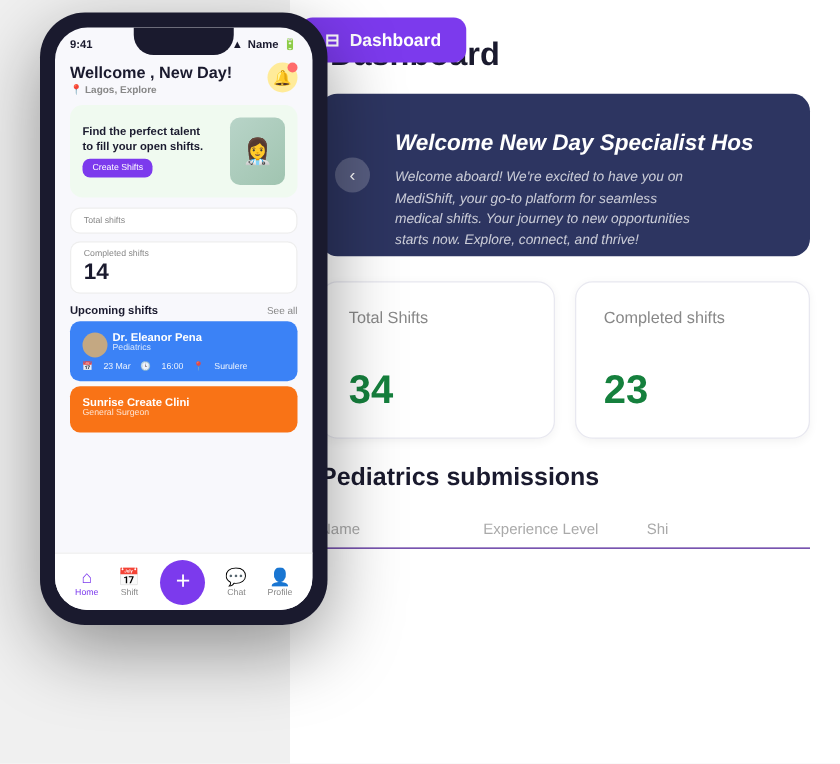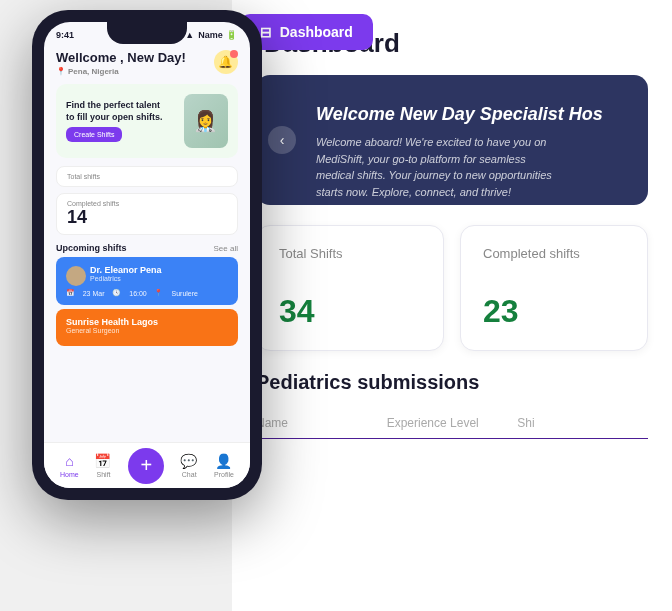--- a/index.html
+++ b/index.html
@@ -487,21 +487,21 @@
         </div>
       </div>
 
       <div class="phone-content">
 
         <div class="phone-greeting">
           <div>
             <div style="font-size:13px;font-weight:700;">Wellcome , New Day!</div>
             <div class="phone-location">
               <span>📍</span>
-              <span>Pena, Nigeria</span>
+              <span>Lagos, Explore</span>
             </div>
           </div>
           <div style="position:relative;width:24px;height:24px;background:#ffeb99;border-radius:50%;display:flex;align-items:center;justify-content:center;font-size:12px;">
             🔔
             <div class="avatar-dot"></div>
           </div>
         </div>
 
         <div class="phone-banner">
           <div style="flex:1;">
@@ -540,21 +540,21 @@
             <span>📅</span>
             <span>23 Mar</span>
             <span>🕓</span>
             <span>16:00</span>
             <span>📍</span>
             <span>Surulere</span>
           </div>
         </div>
 
         <div class="phone-shift-card orange">
-          <div class="phone-shift-name">Sunrise Health Lagos</div>
+          <div class="phone-shift-name">Sunrise Create Clini</div>
           <div class="phone-shift-specialty">General Surgeon</div>
         </div>
       </div>
 
       <div class="phone-bottom-nav">
         <div class="nav-item">
           <span class="nav-item-icon active">⌂</span>
           <span class="nav-item-label active">Home</span>
         </div>
         <div class="nav-item">

